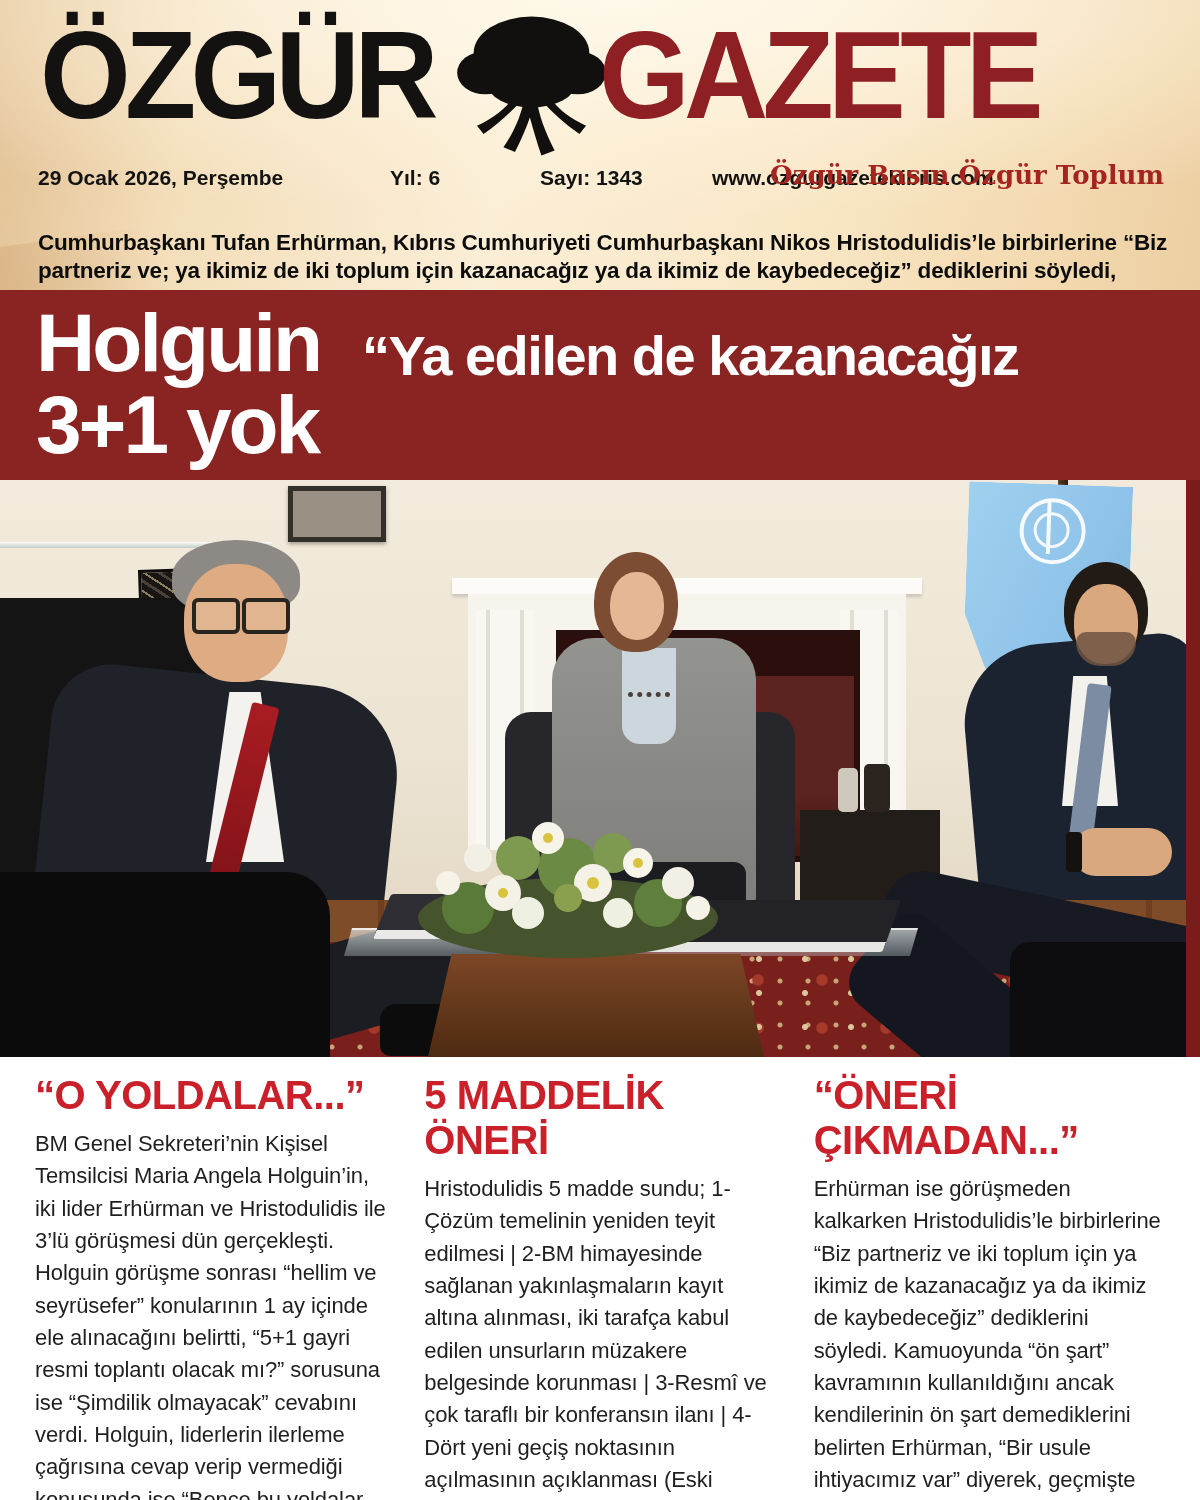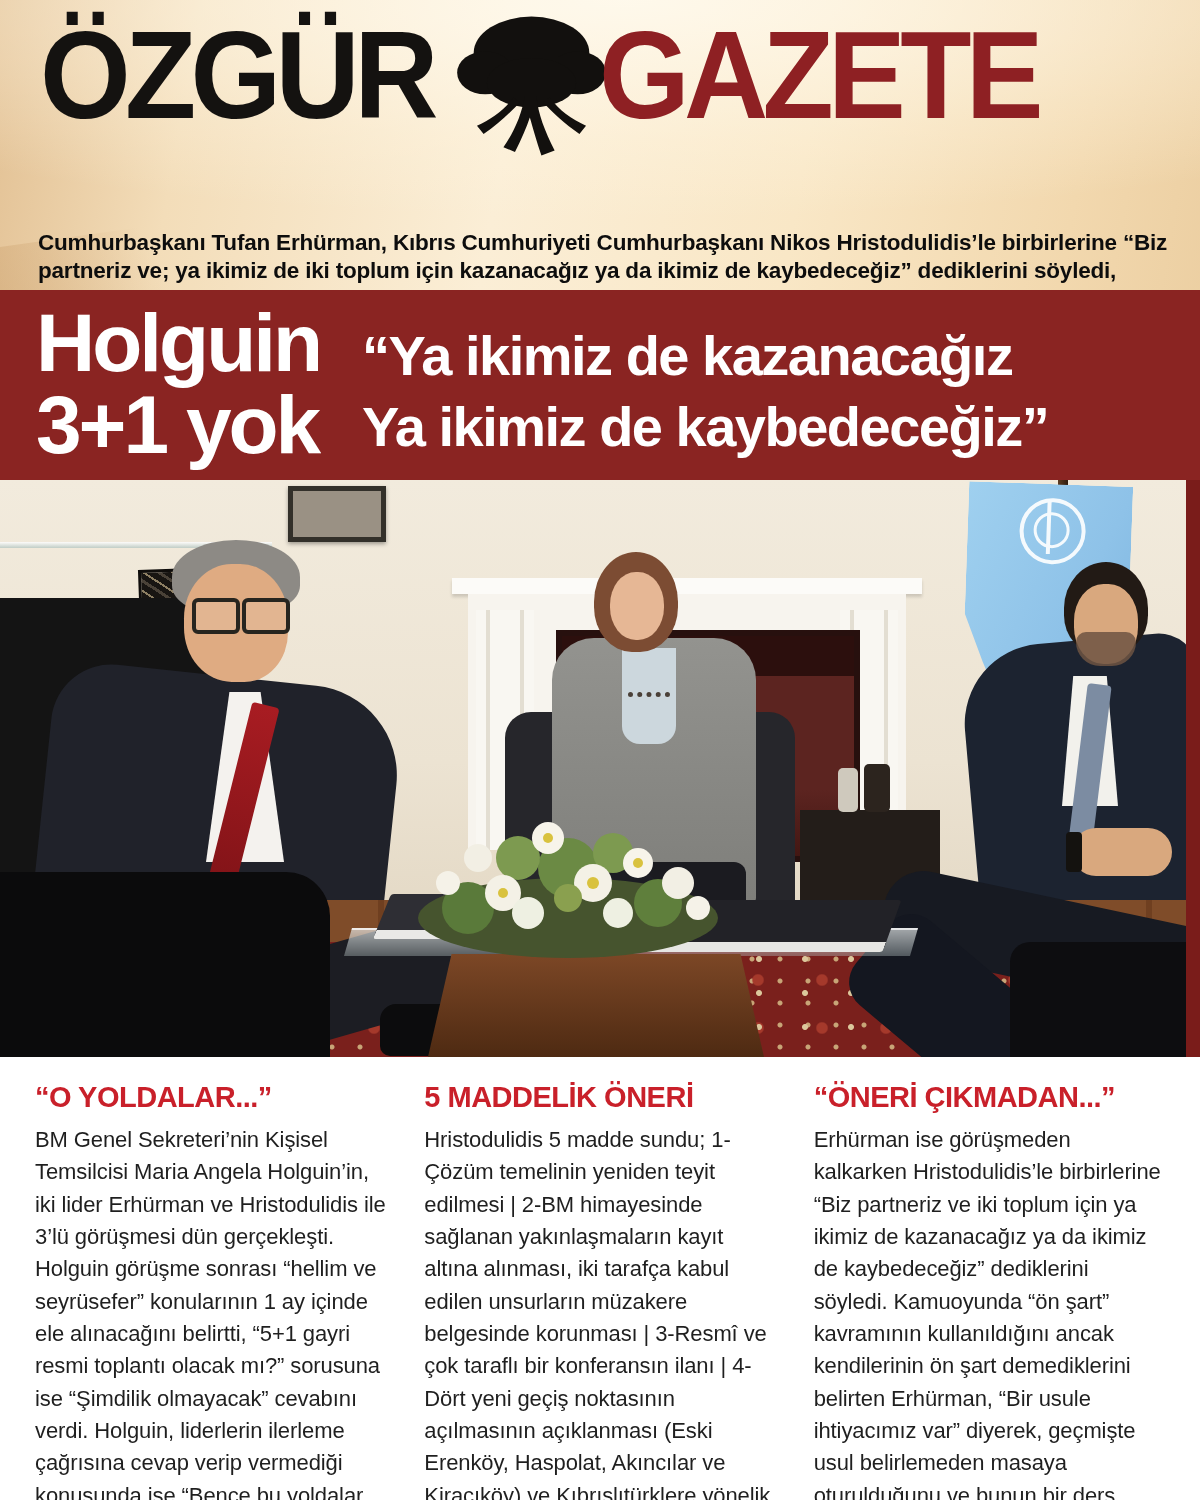--- a/index.html
+++ b/index.html
@@ -110,21 +110,21 @@
      clip-path:polygon(7% 0,93% 0,100% 100%,0 100%);}
   .folder1{left:382px;top:414px;width:252px;height:36px;background:#2e2e34;transform:skewX(-22deg);border-bottom:9px solid #e9e9e7;border-radius:3px;}
   .folder2{left:648px;top:420px;width:244px;height:42px;background:#222227;transform:skewX(-20deg);border-bottom:10px solid #e6e6e3;border-radius:3px;}
   .curtain-right{left:1186px;top:0;width:14px;height:577px;background:#7a1c1a;}
   .bouquet{left:408px;top:318px;width:320px;height:160px;}
 
   
   .articles{position:absolute;left:0;top:1057px;width:1200px;height:443px;background:#fff;}
   .articles-inner{display:flex;gap:38px;padding:16px 35px 0 35px;}
   .article{flex:1;min-width:0;}
-  .article h2{margin:8px 0 10px 0;font-size:29px;font-weight:800;letter-spacing:-.5px;color:#c9202a;}
+  .article h2{margin:0 0 10px 0;font-size:40px;font-weight:800;letter-spacing:-.5px;color:#c9202a;}
   .article p{margin:0;font-size:22px;line-height:1.47;color:#1f1f1f;letter-spacing:-.1px;}
 </style>
 </head>
 <body>
 
 <div class="page">
 
   <div class="header">
     <div class="logo-row">
       <span class="logo-black">ÖZGÜR</span>
@@ -134,31 +134,37 @@
           <ellipse cx="22" cy="38" rx="17" ry="13"></ellipse>
           <ellipse cx="78" cy="38" rx="17" ry="13"></ellipse>
           <ellipse cx="50" cy="44" rx="27" ry="15"></ellipse>
           <path d="M46 52 C44 63 40 73 33 83 L40 86 C44 78 47 71 49 65 C51 72 53 79 56 88 L64 85 C58 73 54 63 53 52 Z"></path>
           <path d="M39 53 C33 61 26 66 17 70 L21 75 C30 69 37 62 43 56 Z"></path>
           <path d="M61 53 C67 61 74 66 83 70 L79 75 C70 69 63 62 57 56 Z"></path>
         </g>
       </svg>
       <span class="logo-red">GAZETE</span>
     </div>
+    <div class="info-row">
+      <span class="info-date">29 Ocak 2026, Perşembe</span>
+      <span class="info-year">Yıl: 6</span>
+      <span class="info-issue">Sayı: 1343</span>
+      <span class="info-web">www.ozgurgazetekibris.com</span>
+      <span class="info-tagline">Özgür Basın Özgür Toplum</span>
+    </div>
     <p class="lead">Cumhurbaşkanı Tufan Erhürman, Kıbrıs Cumhuriyeti Cumhurbaşkanı Nikos Hristodulidis’le birbirlerine “Biz partneriz ve; ya ikimiz de iki toplum için kazanacağız ya da ikimiz de kaybedeceğiz” dediklerini söyledi, hedefin; Kıbrıs’ın, halkların ve bölgenin kazanacağı bir barış ve istikrara ulaşmak olduğunu belirtti</p>
   </div>
 
   <div class="banner">
     <div class="banner-left">
       <div>Holguin</div>
       <div>3+1 yok</div>
     </div>
     <div class="banner-right">
-      <div>“Ya ikimiz de kazanacağız</div>
-      <div>Ya ikimiz de kaybedeceğiz”</div>
+      <div>“Ya edilen de kazanacağız</div>
     </div>
   </div>
 
   <div class="photo">
     <div class="wall"></div>
     <div class="wall-frame"></div>
     <div class="shelf s1"></div>
     <div class="shelf s2"></div>
     <div class="shelf s3"></div>
     <div class="shelf-art1"></div>

